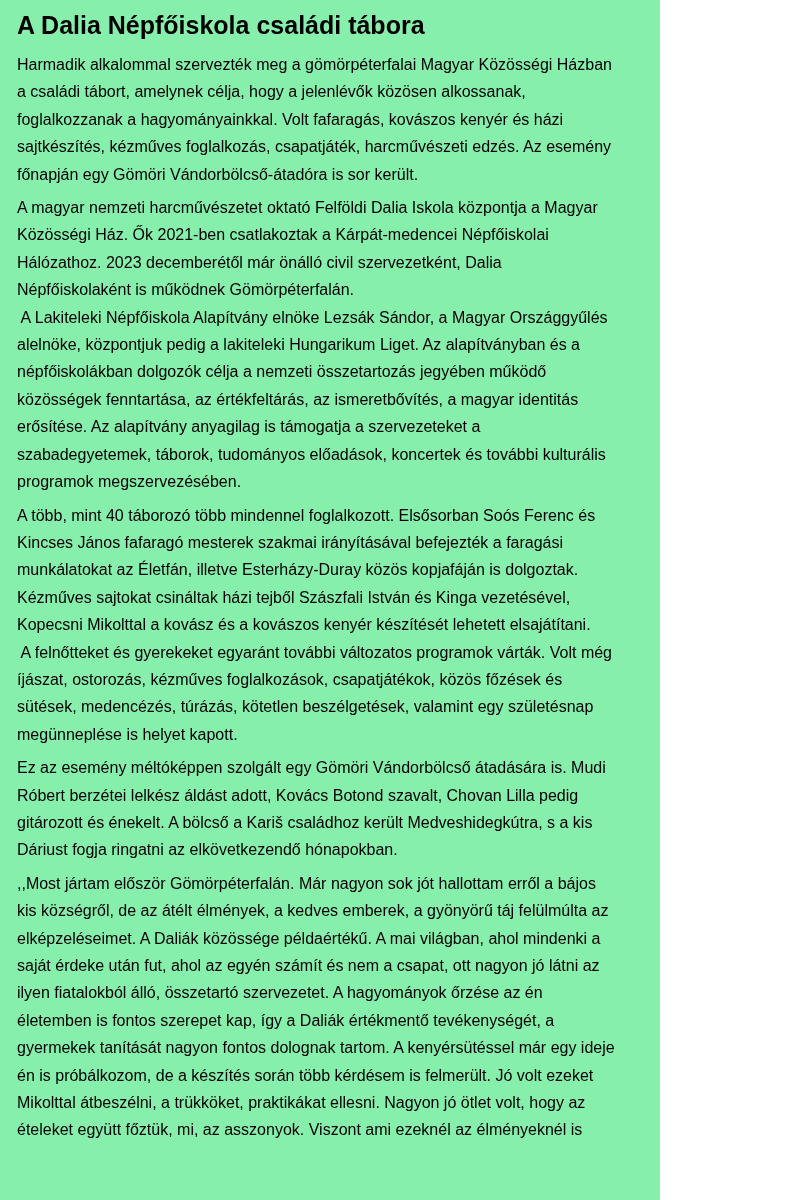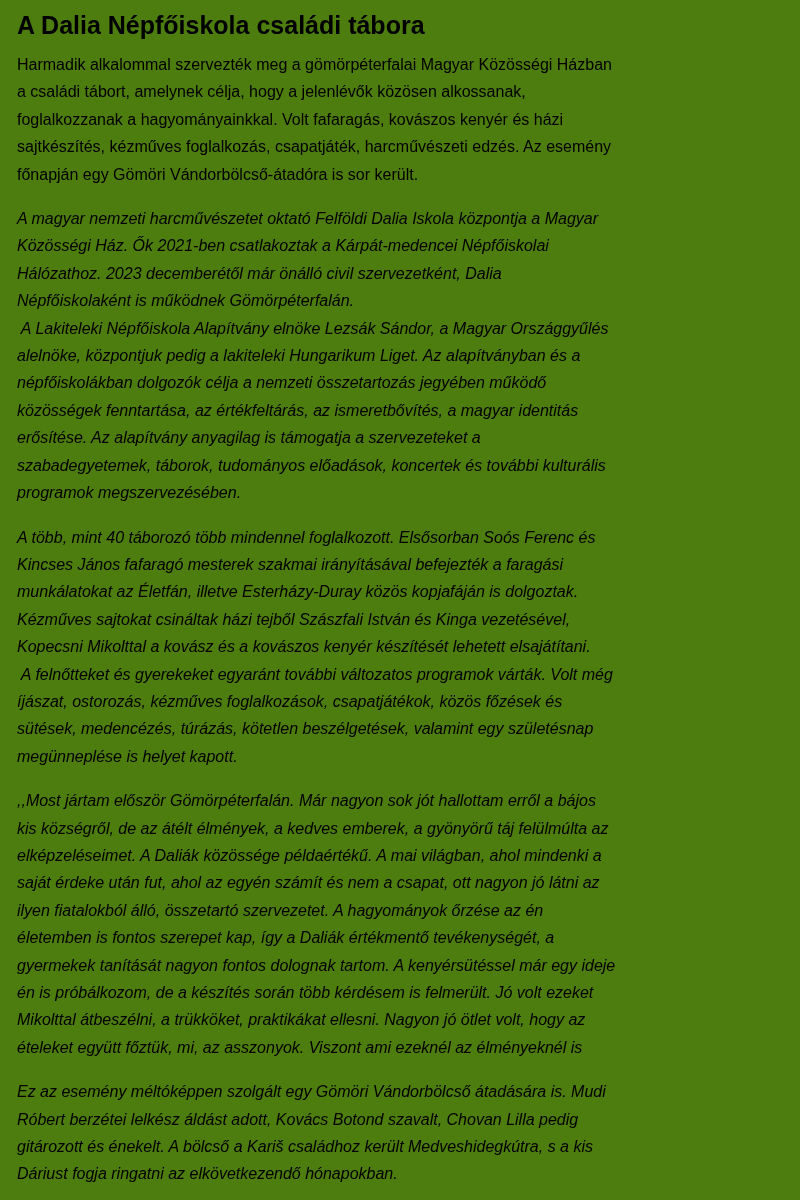--- a/index.html
+++ b/index.html
@@ -2,46 +2,45 @@
 <html><head>
 <meta charset="utf-8">
 <style>
   html, body {
     margin: 0;
     padding: 0;
     background: #ffffff;
     overflow: hidden;
   }
   .page {
-    width: 800px;
+    width: 660px;
     height: 1200px;
     box-sizing: border-box;
     padding: 10px 12px 0 17px;
-    background: #4d7c0f;
+    background: #86efac;
     color: #000000;
     font-family: "Liberation Sans", "DejaVu Sans", sans-serif;
   }
   .page h1 {
     margin: 0 0 11px 0;
     font-size: 25px;
     line-height: 30px;
     font-weight: 700;
     color: #000000;
   }
   .article p {
     margin: 0;
     font-size: 16px;
     line-height: 27.4px;
     font-weight: 400;
     color: #000000;
     white-space: pre; 
   }
   .article p + p {
-    margin-top: 17px;
-    font-style: italic;
+    margin-top: 6px;
   }
 </style>
 </head>
 <body>
 
 <div class="page">
   <h1>A Dalia Népfőiskola családi tábora</h1>
   <article class="article">
       <p>Harmadik alkalommal szervezték meg a gömörpéterfalai Magyar Közösségi Házban
 a családi tábort, amelynek célja, hogy a jelenlévők közösen alkossanak,
@@ -61,28 +60,28 @@
 programok megszervezésében.</p>
       <p>A több, mint 40 táborozó több mindennel foglalkozott. Elsősorban Soós Ferenc és
 Kincses János fafaragó mesterek szakmai irányításával befejezték a faragási
 munkálatokat az Életfán, illetve Esterházy-Duray közös kopjafáján is dolgoztak.
 Kézműves sajtokat csináltak házi tejből Szászfali István és Kinga vezetésével,
 Kopecsni Mikolttal a kovász és a kovászos kenyér készítését lehetett elsajátítani.
  A felnőtteket és gyerekeket egyaránt további változatos programok várták. Volt még
 íjászat, ostorozás, kézműves foglalkozások, csapatjátékok, közös főzések és
 sütések, medencézés, túrázás, kötetlen beszélgetések, valamint egy születésnap
 megünneplése is helyet kapott.</p>
+      <p>Ez az esemény méltóképpen szolgált egy Gömöri Vándorbölcső átadására is. Mudi
+Róbert berzétei lelkész áldást adott, Kovács Botond szavalt, Chovan Lilla pedig
+gitározott és énekelt. A bölcső a Kariš családhoz került Medveshidegkútra, s a kis
+Dáriust fogja ringatni az elkövetkezendő hónapokban.</p>
       <p>,,Most jártam először Gömörpéterfalán. Már nagyon sok jót hallottam erről a bájos
 kis községről, de az átélt élmények, a kedves emberek, a gyönyörű táj felülmúlta az
 elképzeléseimet. A Daliák közössége példaértékű. A mai világban, ahol mindenki a
 saját érdeke után fut, ahol az egyén számít és nem a csapat, ott nagyon jó látni az
 ilyen fiatalokból álló, összetartó szervezetet. A hagyományok őrzése az én
 életemben is fontos szerepet kap, így a Daliák értékmentő tevékenységét, a
 gyermekek tanítását nagyon fontos dolognak tartom. A kenyérsütéssel már egy ideje
 én is próbálkozom, de a készítés során több kérdésem is felmerült. Jó volt ezeket
 Mikolttal átbeszélni, a trükköket, praktikákat ellesni. Nagyon jó ötlet volt, hogy az
 ételeket együtt főztük, mi, az asszonyok. Viszont ami ezeknél az élményeknél is</p>
-      <p>Ez az esemény méltóképpen szolgált egy Gömöri Vándorbölcső átadására is. Mudi
-Róbert berzétei lelkész áldást adott, Kovács Botond szavalt, Chovan Lilla pedig
-gitározott és énekelt. A bölcső a Kariš családhoz került Medveshidegkútra, s a kis
-Dáriust fogja ringatni az elkövetkezendő hónapokban.</p>
     </article>
 </div>
 
 </body></html>

